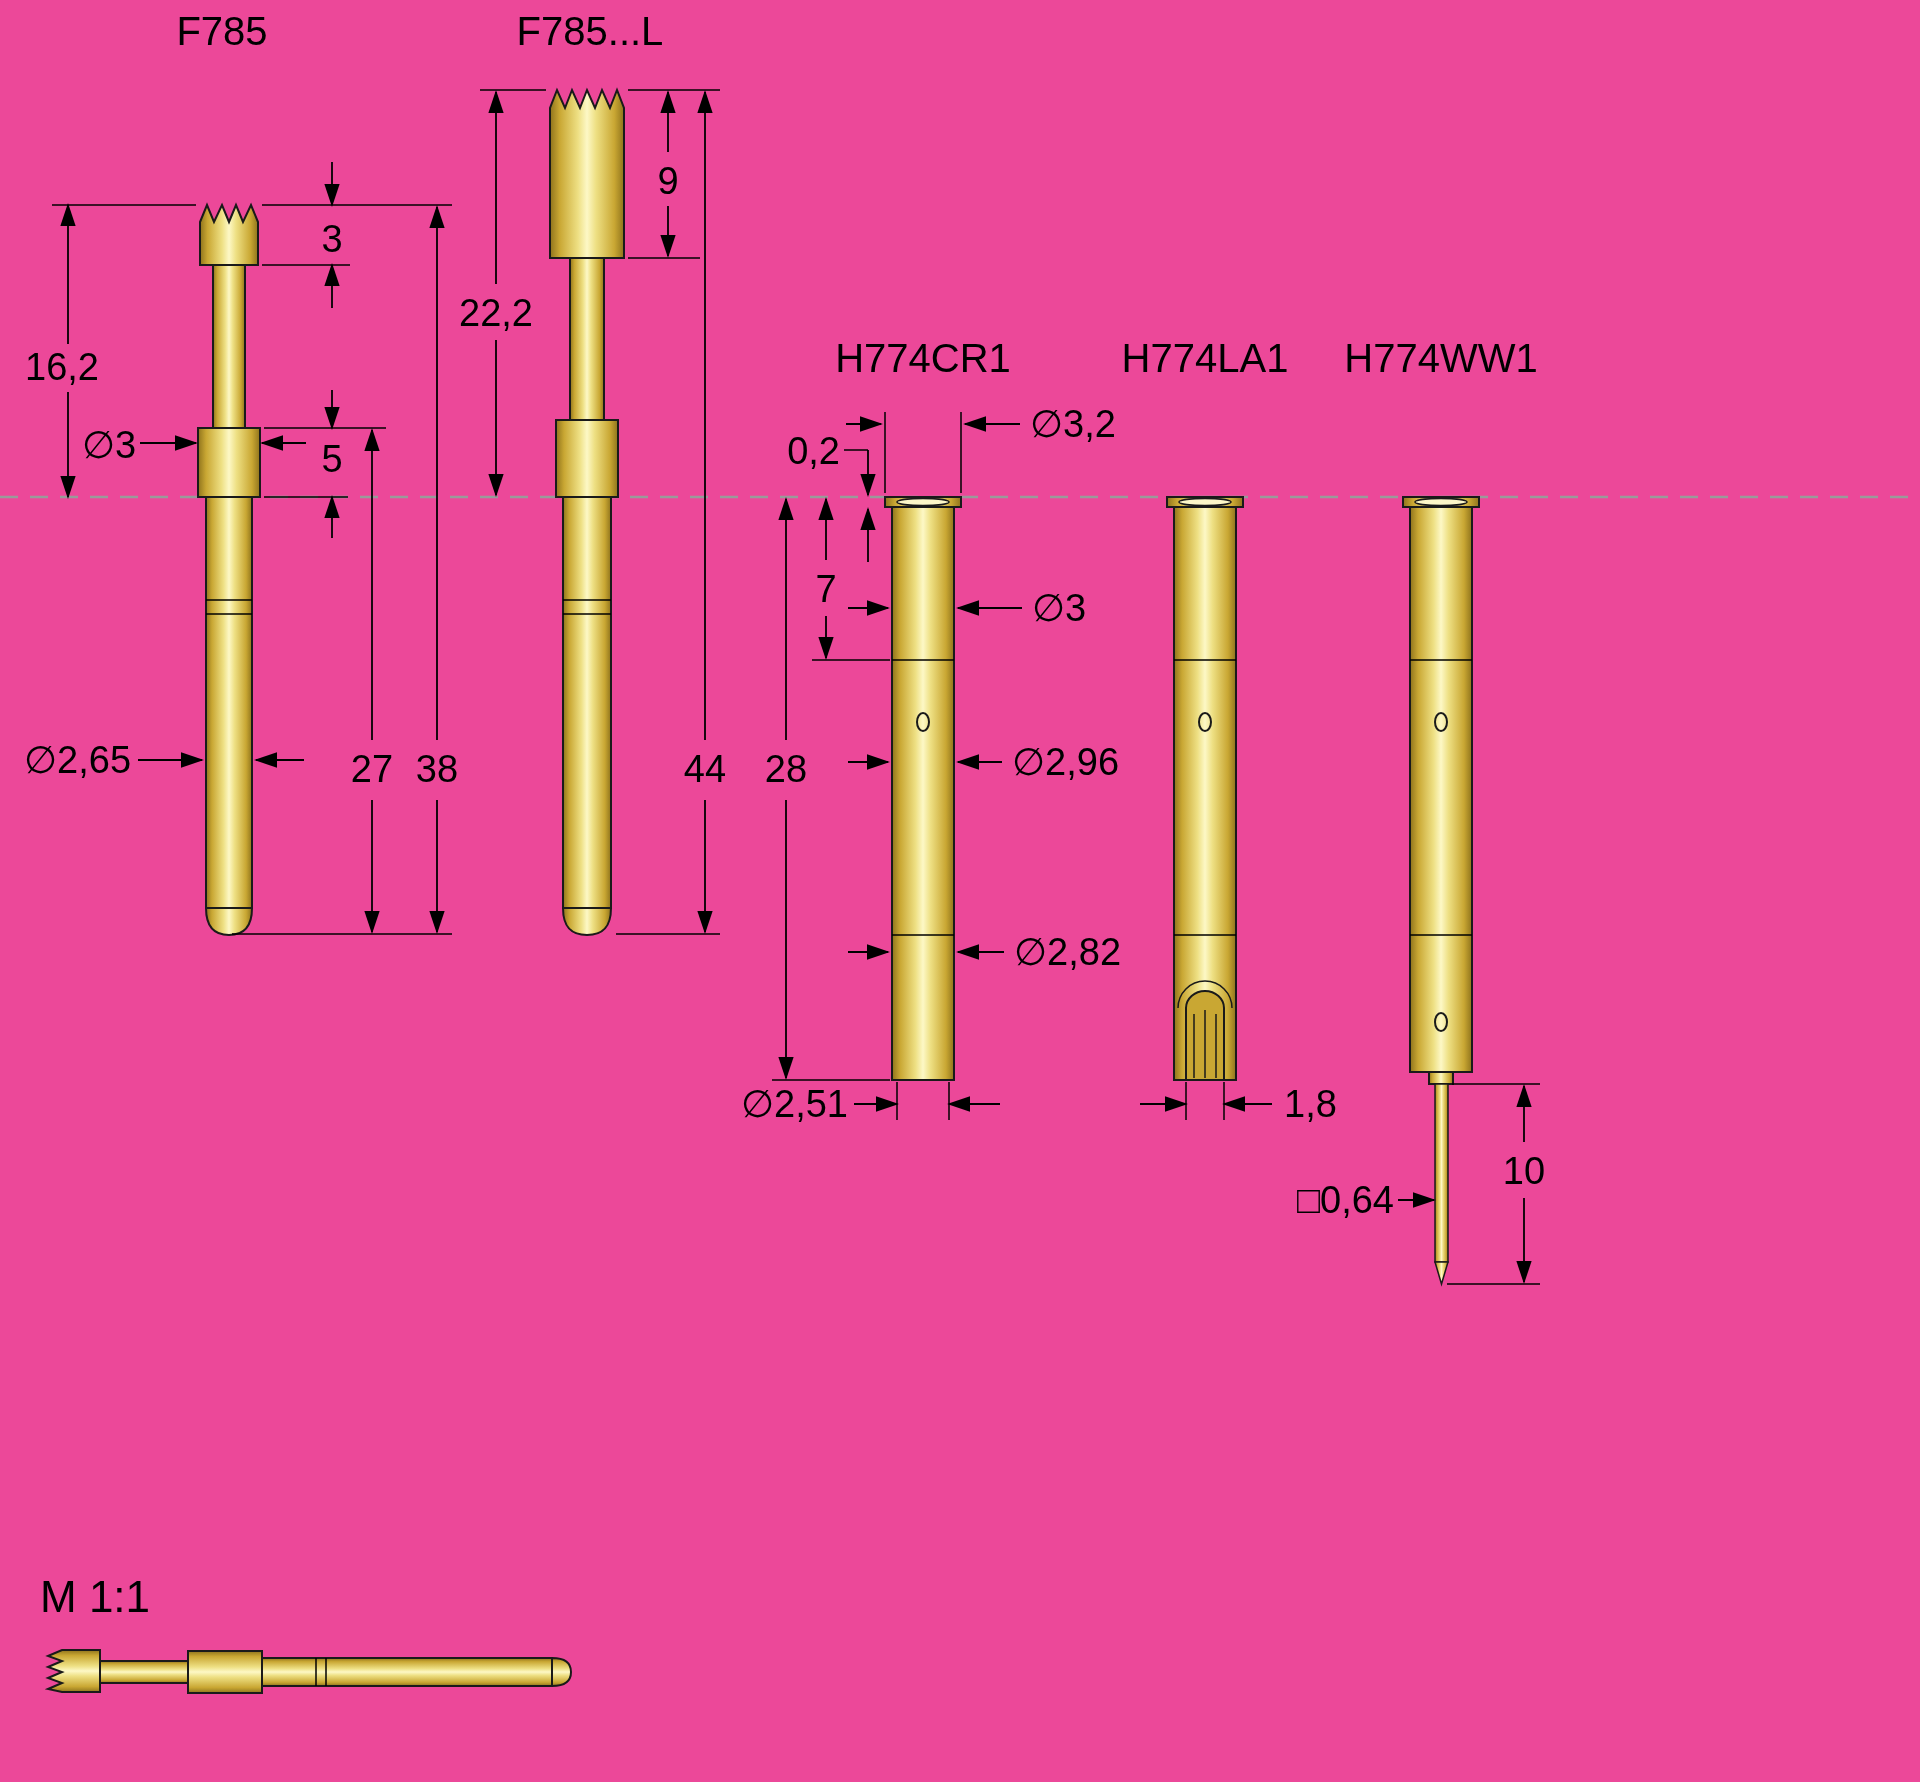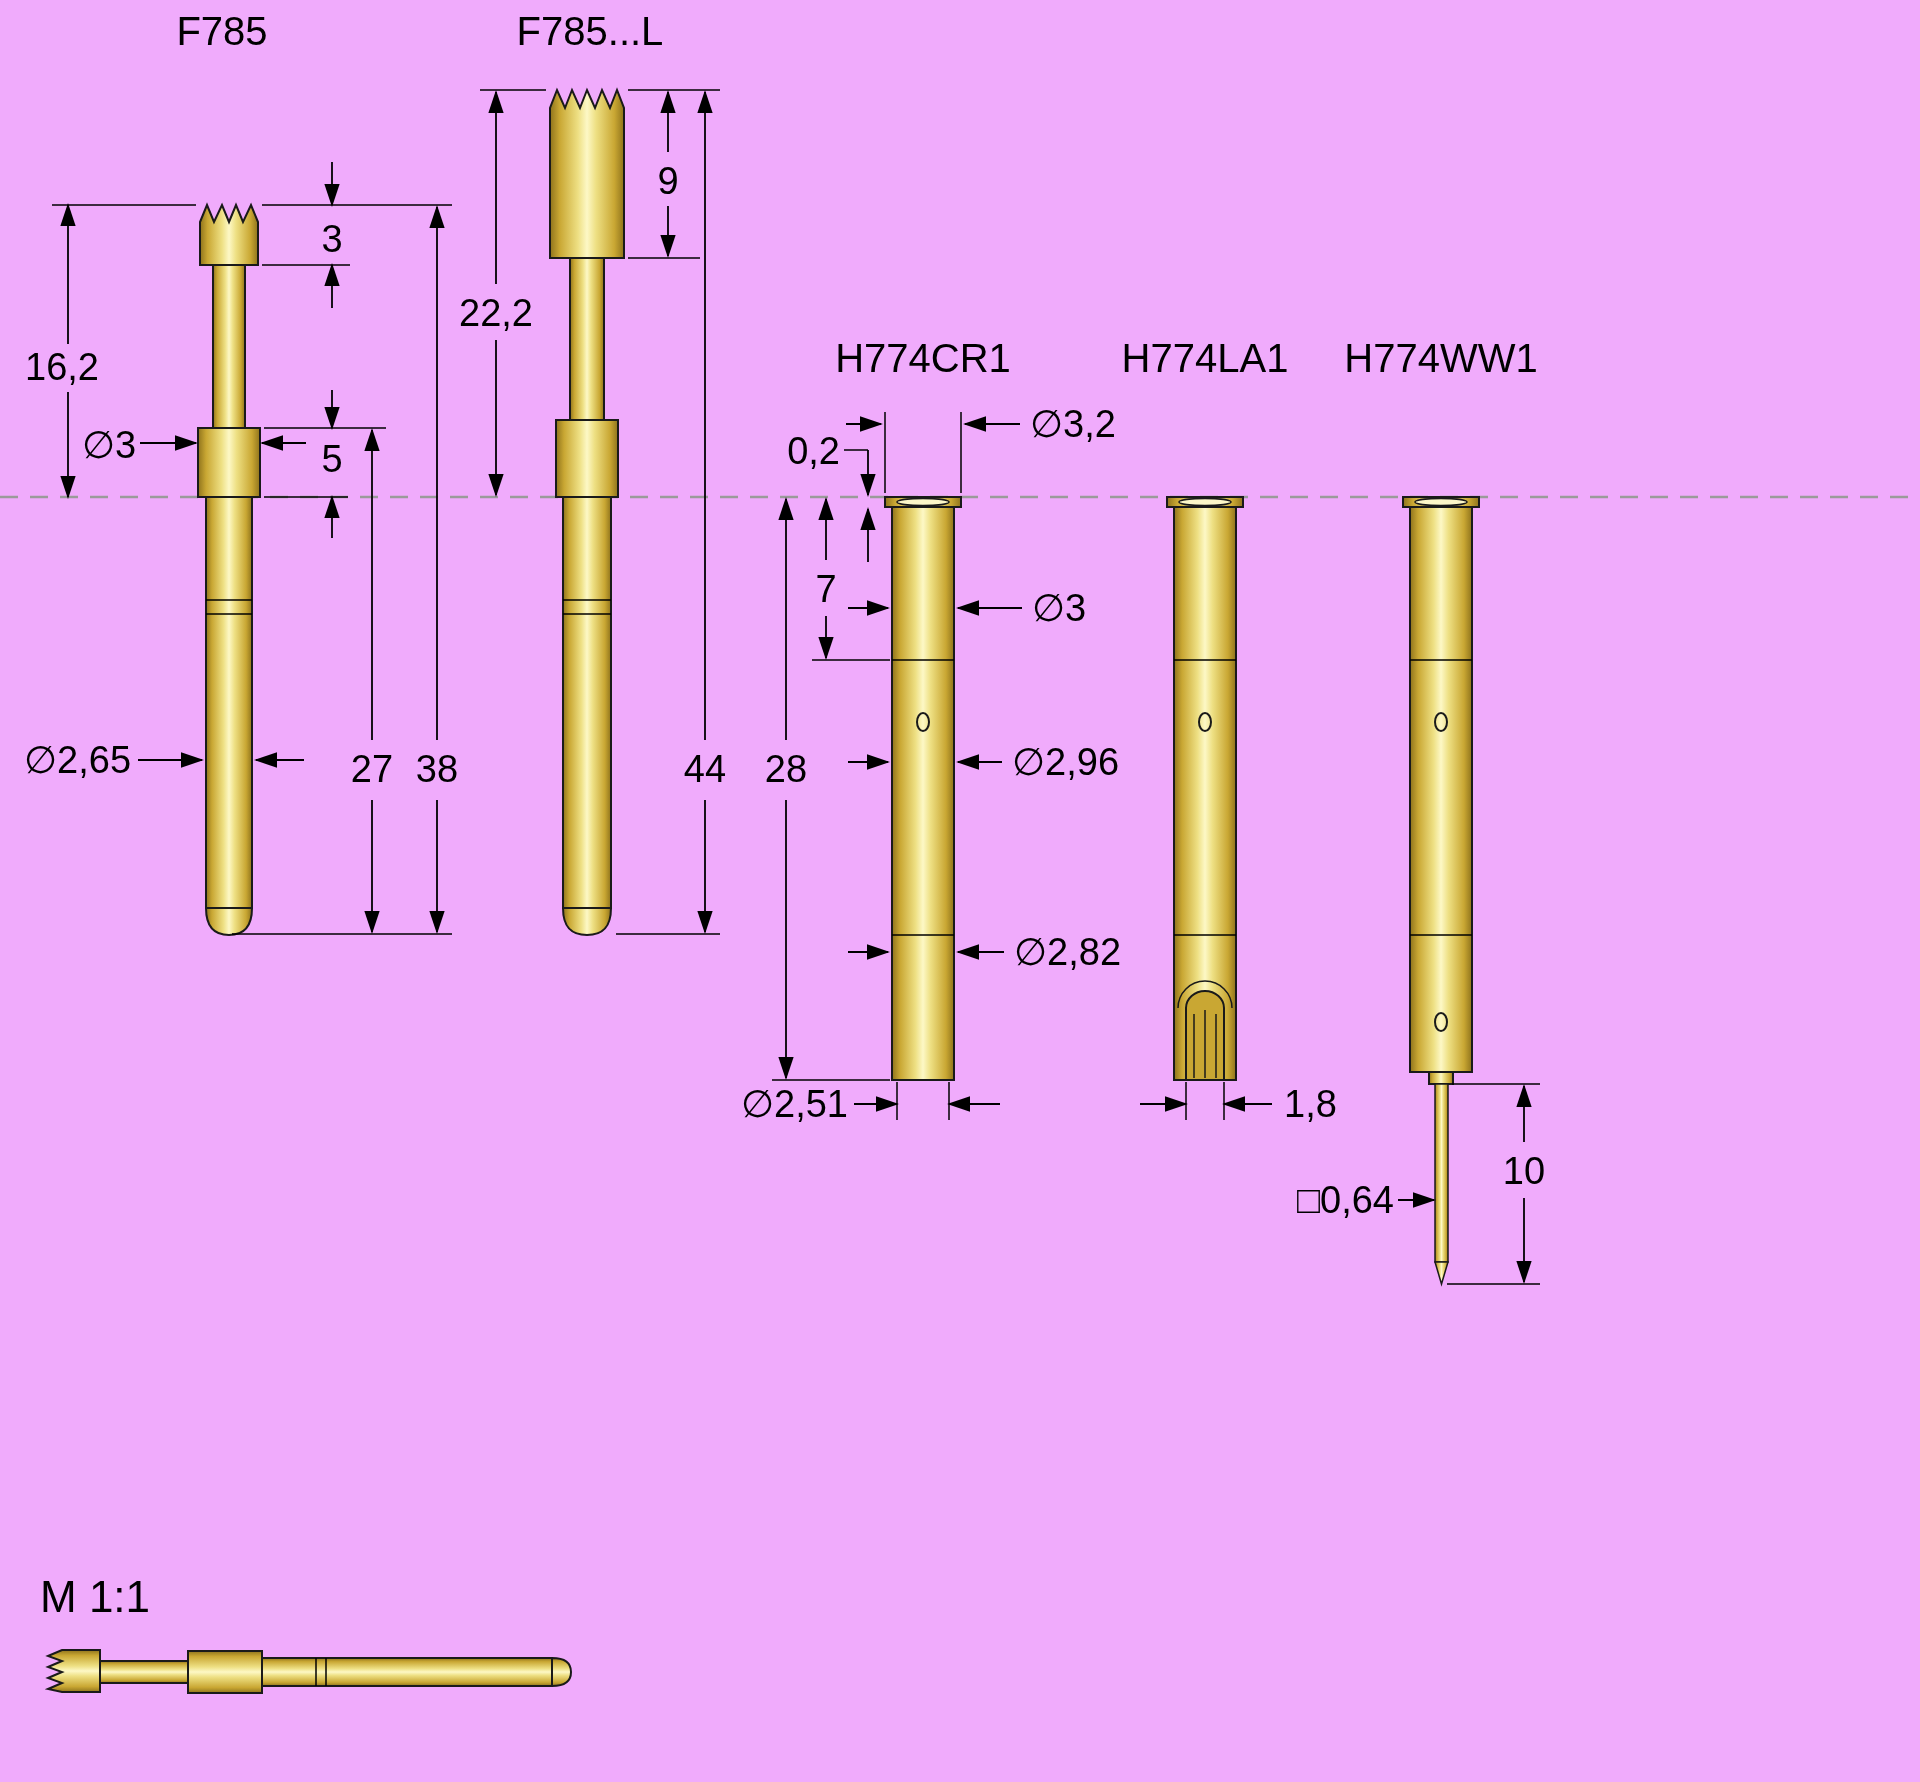--- a/index.html
+++ b/index.html
@@ -1,16 +1,16 @@
 <!DOCTYPE html>
 <html><head>
 <meta charset="utf-8">
 <style>
   html,body{margin:0;padding:0;background:#ffffff;}
-  .stage{position:relative;width:1920px;height:1782px;background:#f0abfc;overflow:hidden;}
+  .stage{position:relative;width:1920px;height:1782px;background:#ec4899;overflow:hidden;}
   svg{display:block;}
   .part{stroke:#1a1a1a;stroke-width:2;}
   .thin{stroke:#1a1a1a;stroke-width:1.5;fill:none;}
   .dimline{stroke:#000;stroke-width:1.8;fill:none;}
   .ext{stroke:#000;stroke-width:1.5;}
   .hole{fill:none;stroke:#1a1a1a;stroke-width:2;}
   .opening{fill:#fcf7c8;stroke:#1a1a1a;stroke-width:1.5;}
   .dim-text{font-family:"Liberation Sans","DejaVu Sans",sans-serif;font-size:38px;fill:#000;}
   .title-text{font-family:"Liberation Sans","DejaVu Sans",sans-serif;font-size:40px;fill:#000;}
   .scale-text{font-family:"Liberation Sans","DejaVu Sans",sans-serif;font-size:44px;fill:#000;}

